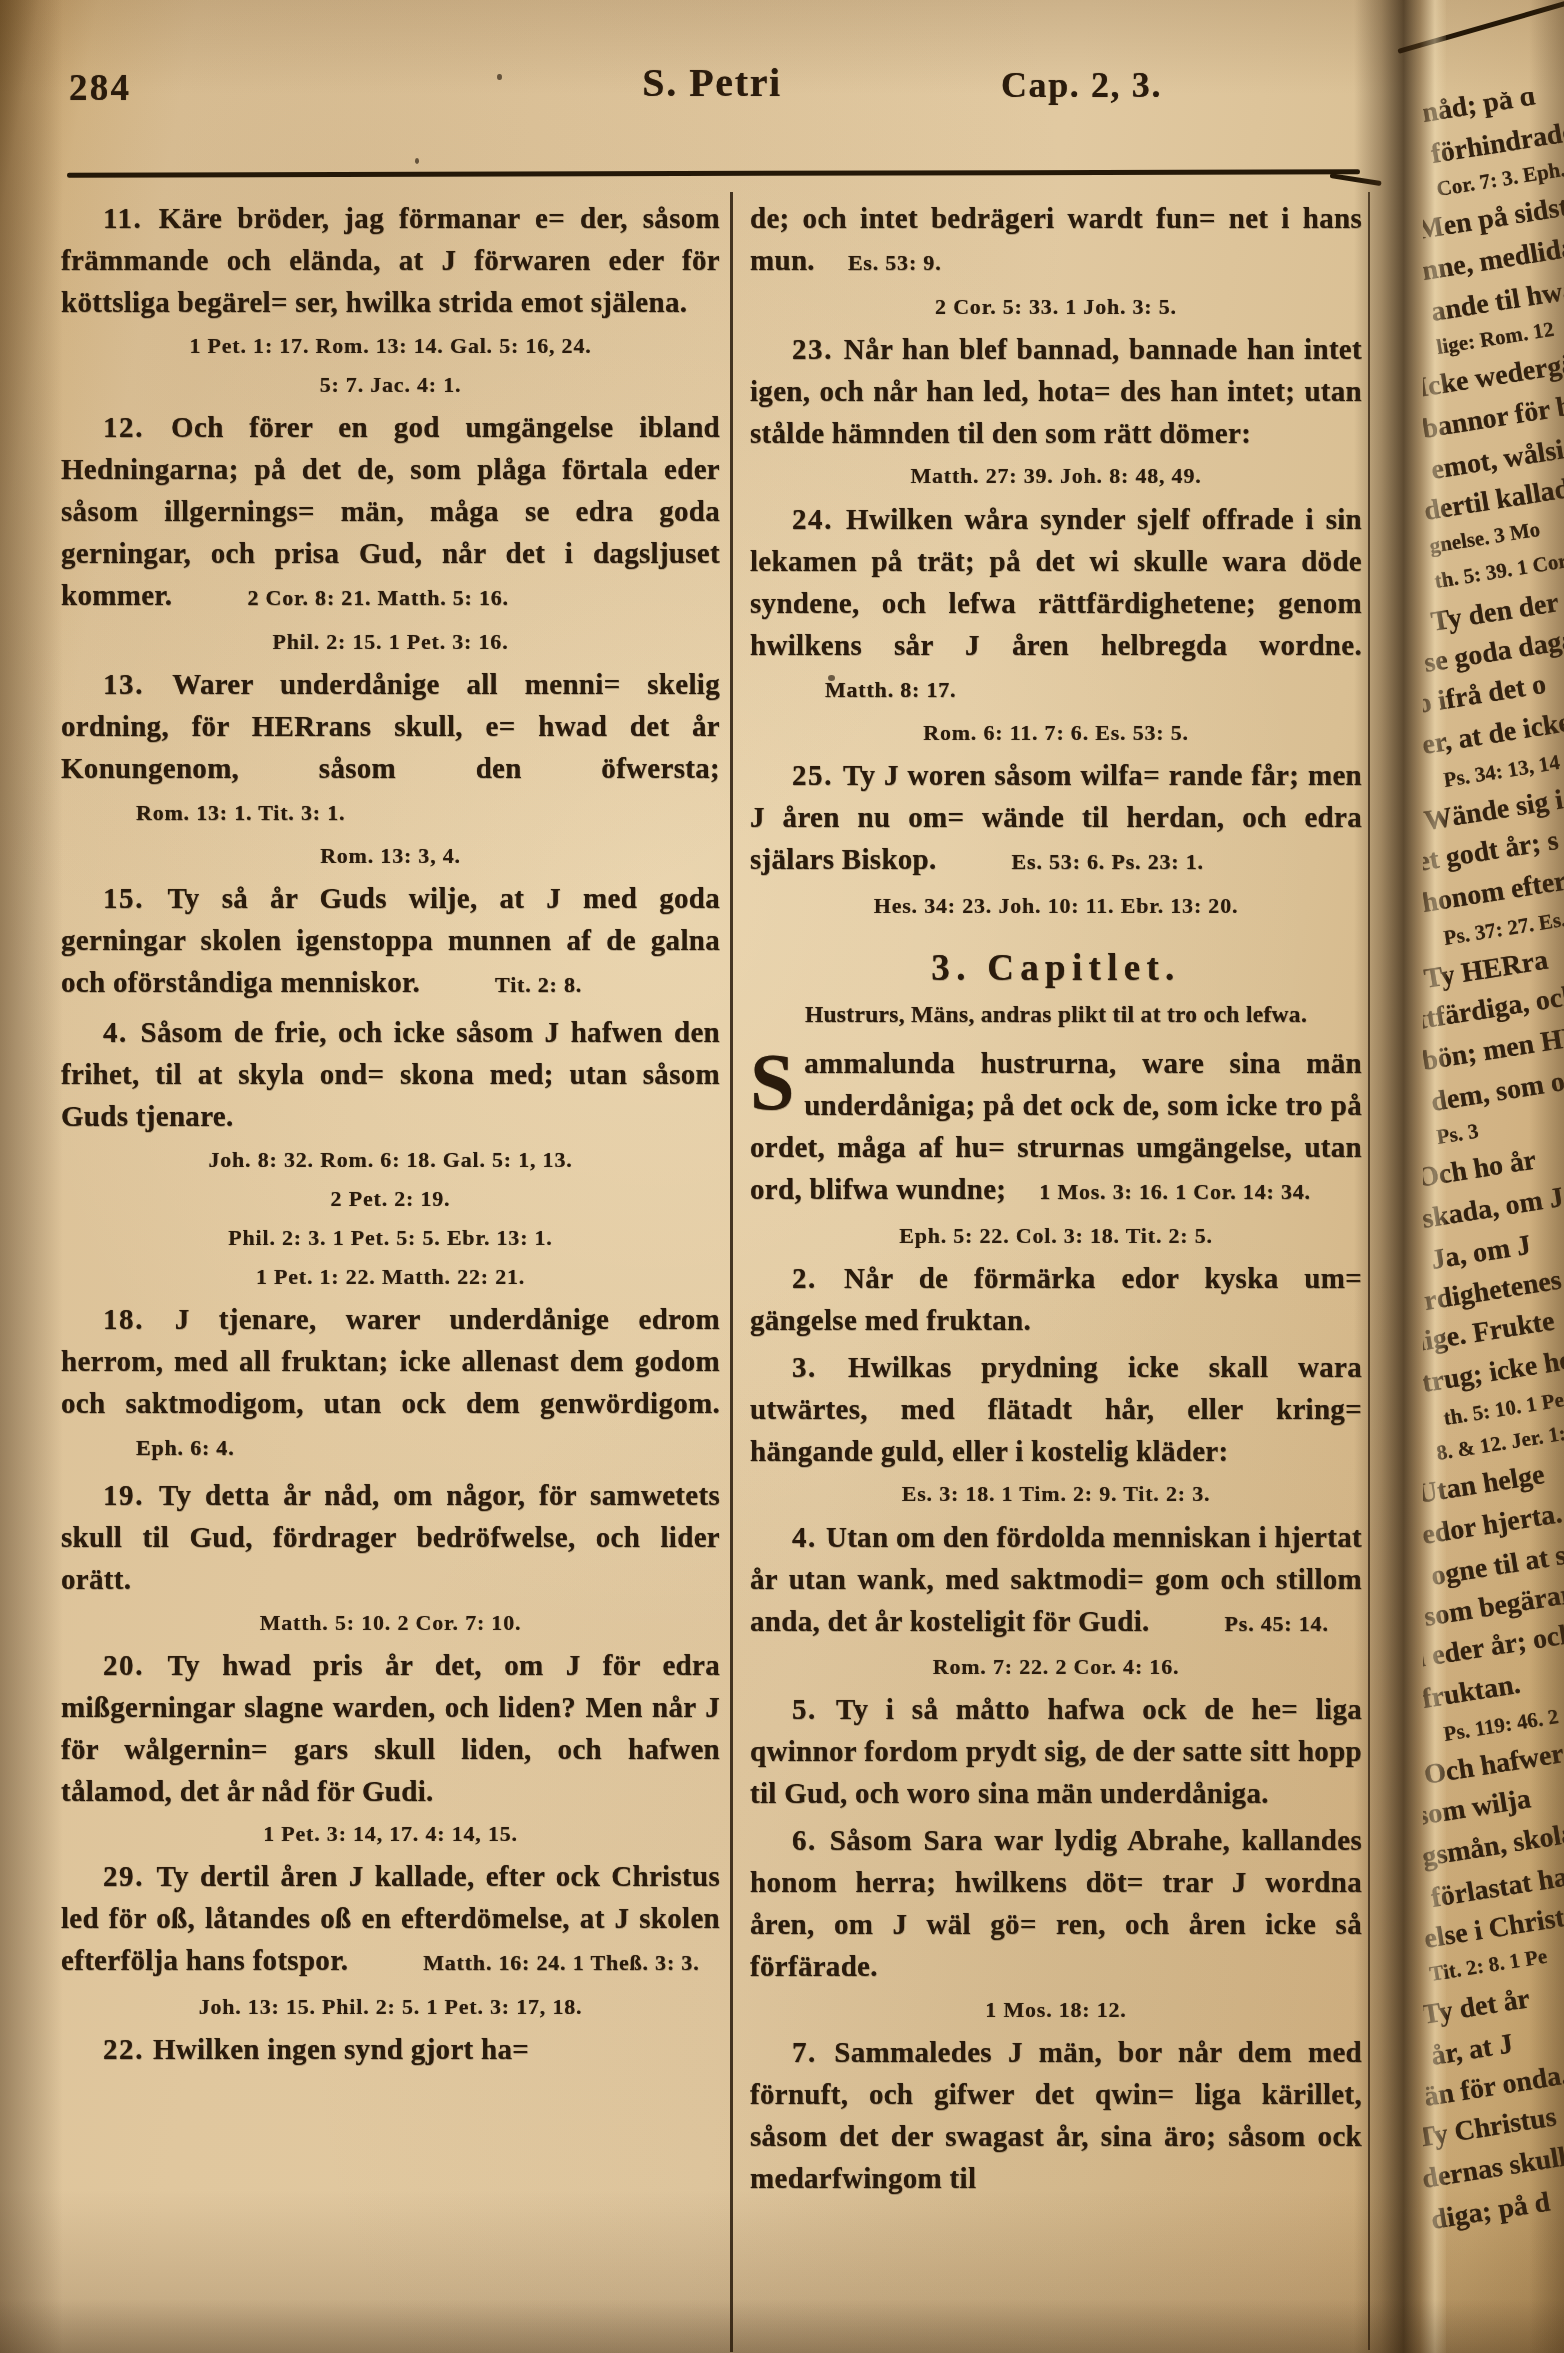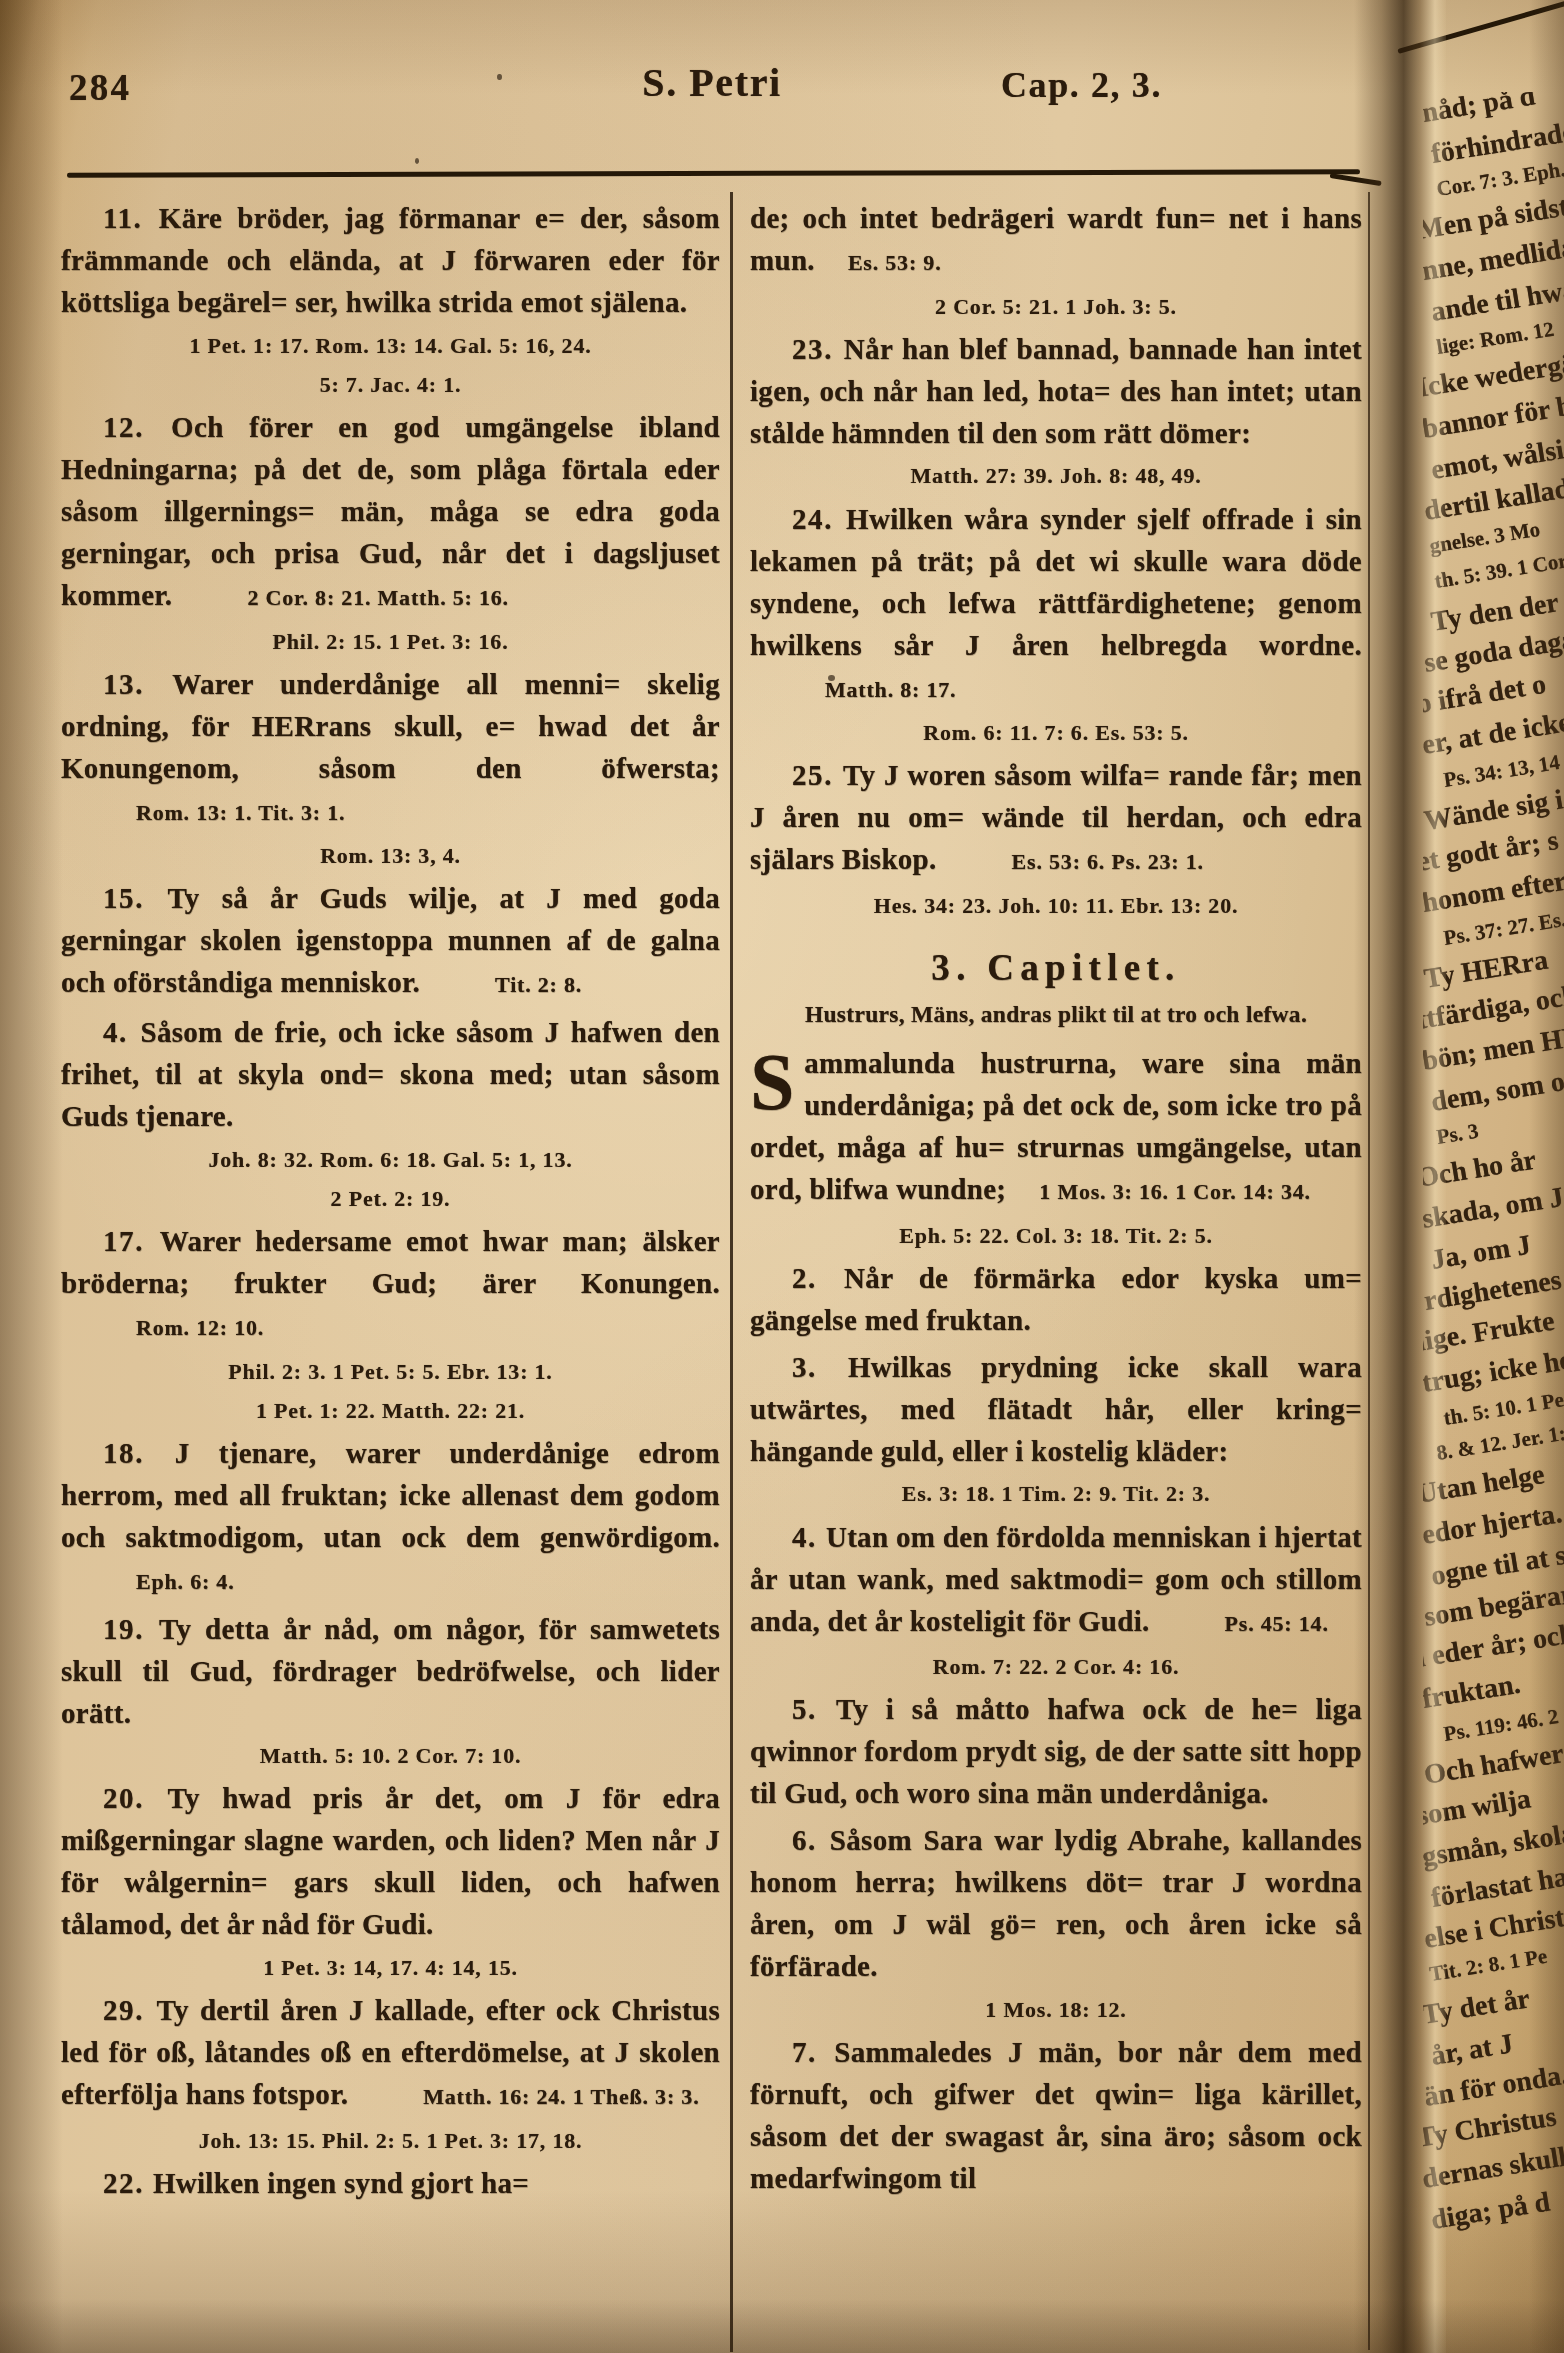--- a/index.html
+++ b/index.html
@@ -91,35 +91,34 @@
       <div class="refline">1 Pet. 1: 17. Rom. 13: 14. Gal. 5: 16, 24.</div>
       <div class="refline">5: 7. Jac. 4: 1.</div>
       <p class="verse"><span class="vnum">12. </span>Och förer en god umgängelse ibland Hedningarna; på det de, som plåga förtala eder såsom illgernings= män, måga se edra goda gerningar, och prisa Gud, når det i dagsljuset kommer.<span class="tailref">2 Cor. 8: 21. Matth. 5: 16.</span></p>
       <div class="refline">Phil. 2: 15. 1 Pet. 3: 16.</div>
       <p class="verse"><span class="vnum">13. </span>Warer underdånige all menni= skelig ordning, för HERrans skull, e= hwad det år Konungenom, såsom den öfwersta;<span class="tailref">Rom. 13: 1. Tit. 3: 1.</span></p>
       <div class="refline">Rom. 13: 3, 4.</div>
       <p class="verse"><span class="vnum">15. </span>Ty så år Guds wilje, at J med goda gerningar skolen igenstoppa munnen af de galna och oförståndiga menniskor.<span class="tailref">Tit. 2: 8.</span></p>
       <p class="verse"><span class="vnum">4. </span>Såsom de frie, och icke såsom J hafwen den frihet, til at skyla ond= skona med; utan såsom Guds tjenare.</p>
       <div class="refline">Joh. 8: 32. Rom. 6: 18. Gal. 5: 1, 13.</div>
       <div class="refline">2 Pet. 2: 19.</div>
-      <p class="verse"><span class="vnum">17. </span>Warer hedersame emot hwar man; älsker bröderna; frukter Gud; ärer Konungen.<span class="tailref">Rom. 12: 10.</span></p>
       <div class="refline">Phil. 2: 3. 1 Pet. 5: 5. Ebr. 13: 1.</div>
       <div class="refline">1 Pet. 1: 22. Matth. 22: 21.</div>
       <p class="verse"><span class="vnum">18. </span>J tjenare, warer underdånige edrom herrom, med all fruktan; icke allenast dem godom och saktmodigom, utan ock dem genwördigom.<span class="tailref">Eph. 6: 4.</span></p>
       <p class="verse"><span class="vnum">19. </span>Ty detta år nåd, om någor, för samwetets skull til Gud, fördrager bedröfwelse, och lider orätt.</p>
       <div class="refline">Matth. 5: 10. 2 Cor. 7: 10.</div>
       <p class="verse"><span class="vnum">20. </span>Ty hwad pris år det, om J för edra mißgerningar slagne warden, och liden? Men når J för wålgernin= gars skull liden, och hafwen tålamod, det år nåd för Gudi.</p>
       <div class="refline">1 Pet. 3: 14, 17. 4: 14, 15.</div>
       <p class="verse"><span class="vnum">29. </span>Ty dertil åren J kallade, efter ock Christus led för oß, låtandes oß en efterdömelse, at J skolen efterfölja hans fotspor.<span class="tailref">Matth. 16: 24. 1 Theß. 3: 3.</span></p>
       <div class="refline">Joh. 13: 15. Phil. 2: 5. 1 Pet. 3: 17, 18.</div>
       <p class="verse"><span class="vnum">22. </span>Hwilken ingen synd gjort ha=</p>
     </div>
   <div id="col-right" class="col">
       <p class="verse cont">de; och intet bedrägeri wardt fun= net i hans mun.<span class="tailref">Es. 53: 9.</span></p>
-      <div class="refline">2 Cor. 5: 21. 1 Joh. 3: 5.</div>
+      <div class="refline">2 Cor. 5: 33. 1 Joh. 3: 5.</div>
       <p class="verse"><span class="vnum">23. </span>Når han blef bannad, bannade han intet igen, och når han led, hota= des han intet; utan stålde hämnden til den som rätt dömer:</p>
       <div class="refline">Matth. 27: 39. Joh. 8: 48, 49.</div>
       <p class="verse"><span class="vnum">24. </span>Hwilken wåra synder sjelf offrade i sin lekamen på trät; på det wi skulle wara döde syndene, och lefwa rättfärdighetene; genom hwilkens sår J åren helbregda wordne.<span class="tailref">Matth. 8: 17.</span></p>
       <div class="refline">Rom. 6: 11. 7: 6. Es. 53: 5.</div>
       <p class="verse"><span class="vnum">25. </span>Ty J woren såsom wilfa= rande får; men J åren nu om= wände til herdan, och edra själars Biskop.<span class="tailref">Es. 53: 6. Ps. 23: 1.</span></p>
       <div class="refline">Hes. 34: 23. Joh. 10: 11. Ebr. 13: 20.</div>
       <div class="chap-title">3. Capitlet.</div>
       <div class="chap-sub">Hustrurs, Mäns, andras plikt til at tro och lefwa.</div>
       <p class="verse dropcap"><span class="initial">S</span>ammalunda hustrurna, ware sina män underdåniga; på det ock de, som icke tro på ordet, måga af hu= strurnas umgängelse, utan ord, blifwa wundne;<span class="tailref">1 Mos. 3: 16. 1 Cor. 14: 34.</span></p>
       <div class="refline">Eph. 5: 22. Col. 3: 18. Tit. 2: 5.</div>

